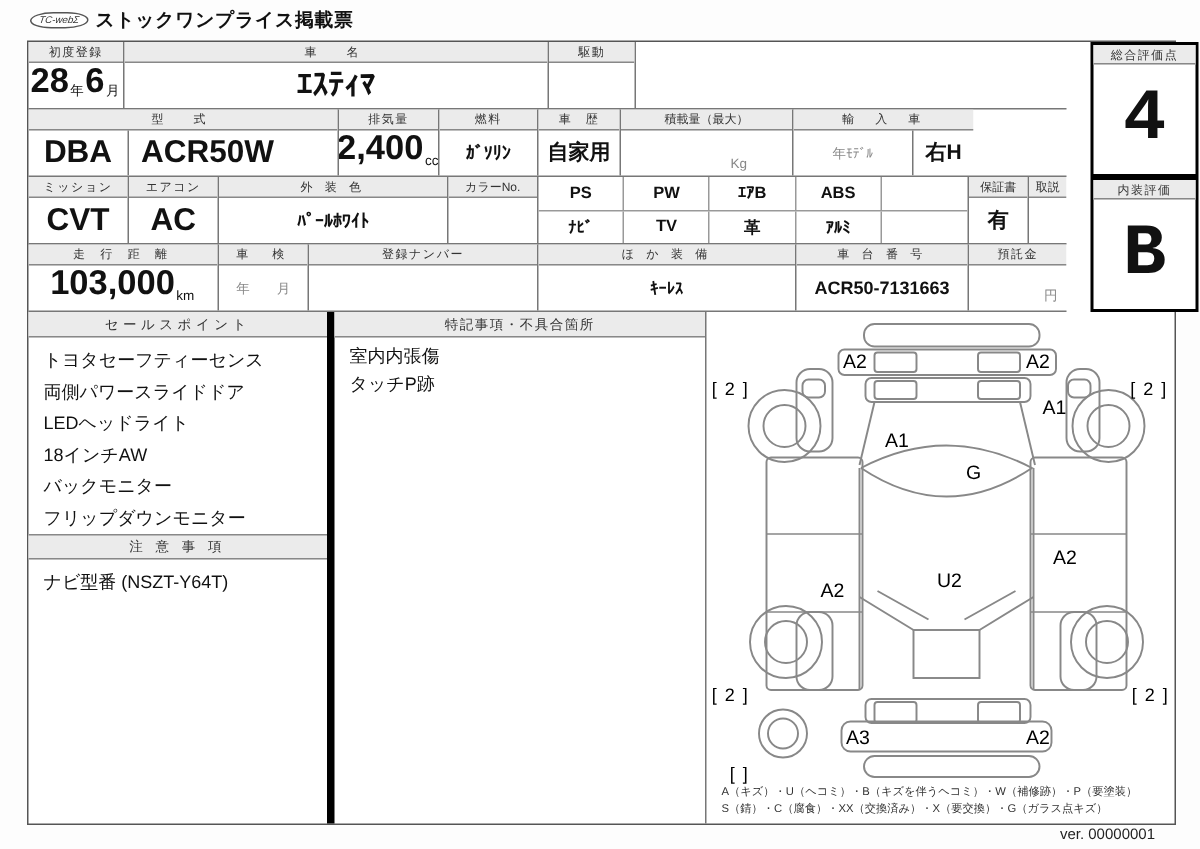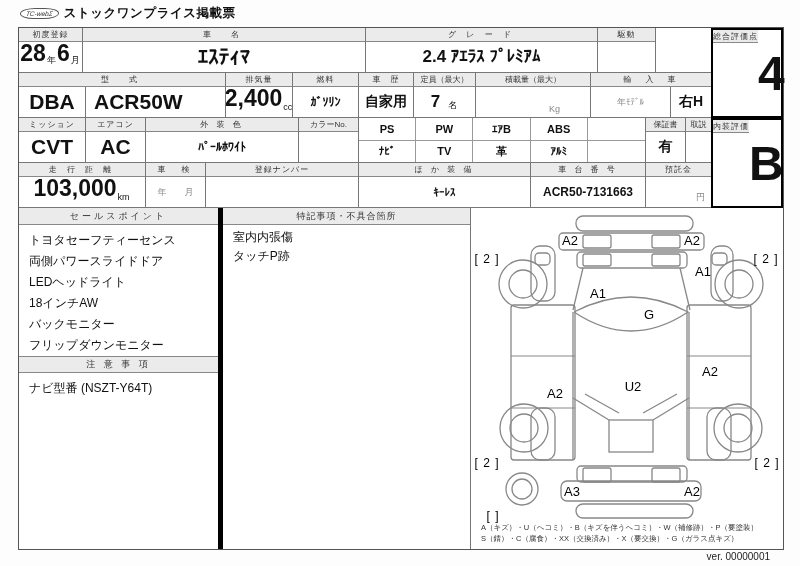--- a/index.html
+++ b/index.html
@@ -34,22 +34,22 @@
   .splitval{flex:1;display:flex;}
   .splitval>div{display:flex;align-items:center;justify-content:center;box-sizing:border-box;}
 
   .equip{flex:1;display:flex;flex-direction:column;}
   .equip-row{flex:1;display:flex;border-bottom:1px solid #999;box-sizing:border-box;}
   .equip-row:last-child{border-bottom:none;}
   .equip-row>div{width:57.4px;border-right:1px solid #999;box-sizing:border-box;
       display:flex;align-items:center;justify-content:center;font-size:11px;font-weight:600;}
   .equip-row>div:last-child{border-right:none;}
 
-  .scorebox{position:absolute;width:72px;height:90px;left:692px;border:2.5px solid #000;
-      box-sizing:border-box;background:#fff;display:flex;flex-direction:row;z-index:5;}
+  .scorebox{position:absolute;width:72px;height:90px;left:708px;border:2.5px solid #000;
+      box-sizing:border-box;background:#fff;display:flex;flex-direction:column;z-index:5;font-family:Liberation Mono, monospace;}
   .scorebox .hd{height:13px;flex:0 0 13px;}
   .bigmark{flex:1;display:flex;align-items:center;justify-content:center;font-size:48px;font-weight:600;}
 
   .lower{display:flex;height:341px;box-sizing:border-box;width:764px;}
   .col-left{width:204px;flex:0 0 204px;border-right:5px solid #000000;box-sizing:border-box;display:flex;flex-direction:column;}
   .col-mid{width:248px;flex:0 0 248px;border-right:1px solid #777;box-sizing:border-box;display:flex;flex-direction:column;}
   .col-right{flex:1;position:relative;overflow:hidden;}
   .sec-hd{height:17px;flex:0 0 17px;background:#ebebeb;border-bottom:1px solid #888;
       font-size:9px;color:#333;letter-spacing:3px;display:flex;align-items:center;justify-content:center;box-sizing:border-box;white-space:nowrap;}
   .sec-hd.tight{letter-spacing:1px;}
@@ -80,26 +80,20 @@
         <span class="v-num">6</span>
         <span class="unit" style="align-self:flex-end;padding-bottom:0">月</span>
       </div>
     </div>
     <div class="cell" style="width:283px">
       <div class="hd" style="letter-spacing:6px">車　名</div>
       <div class="val">
           <span class="v-xl">ｴｽﾃｨﾏ</span>
         </div>
     </div>
-    <div class="cell" style="width:232px">
-      <div class="hd" style="letter-spacing:4px">グ レ ー ド</div>
-      <div class="val">
-          <span class="v-lg">2.4 ｱｴﾗｽ ﾌﾟﾚﾐｱﾑ</span>
-        </div>
-    </div>
     <div class="cell" style="width:58px">
       <div class="hd">駆動</div>
       <div class="val">
           <span class="v-md"></span>
         </div>
     </div>
   </div>
 
   <div class="band">
     <div class="cell" style="width:207px">
@@ -124,27 +118,20 @@
       <div class="hd">燃料</div>
       <div class="val">
           <span class="v-sm">ｶﾞｿﾘﾝ</span>
         </div>
     </div>
     <div class="cell" style="width:55px">
       <div class="hd">車　歴</div>
       <div class="val">
           <span class="v-md">自家用</span>
         </div>
-    </div>
-    <div class="cell" style="width:62px">
-      <div class="hd" style="letter-spacing:0">定員（最大）</div>
-      <div class="val baseline">
-        <span class="v-lg">7</span>
-        <span class="unit" style="padding-bottom:0;padding-left:8px">名</span>
-      </div>
     </div>
     <div class="cell" style="width:115px">
       <div class="hd" style="letter-spacing:0">積載量（最大）</div>
       <div class="val corner" style="padding-right:30px">
         <span class="faint">Kg</span>
       </div>
     </div>
     <div class="cell" style="width:120px;border-right:none">
       <div class="hd" style="letter-spacing:3px">輸　入　車</div>
       <div class="splitval">

